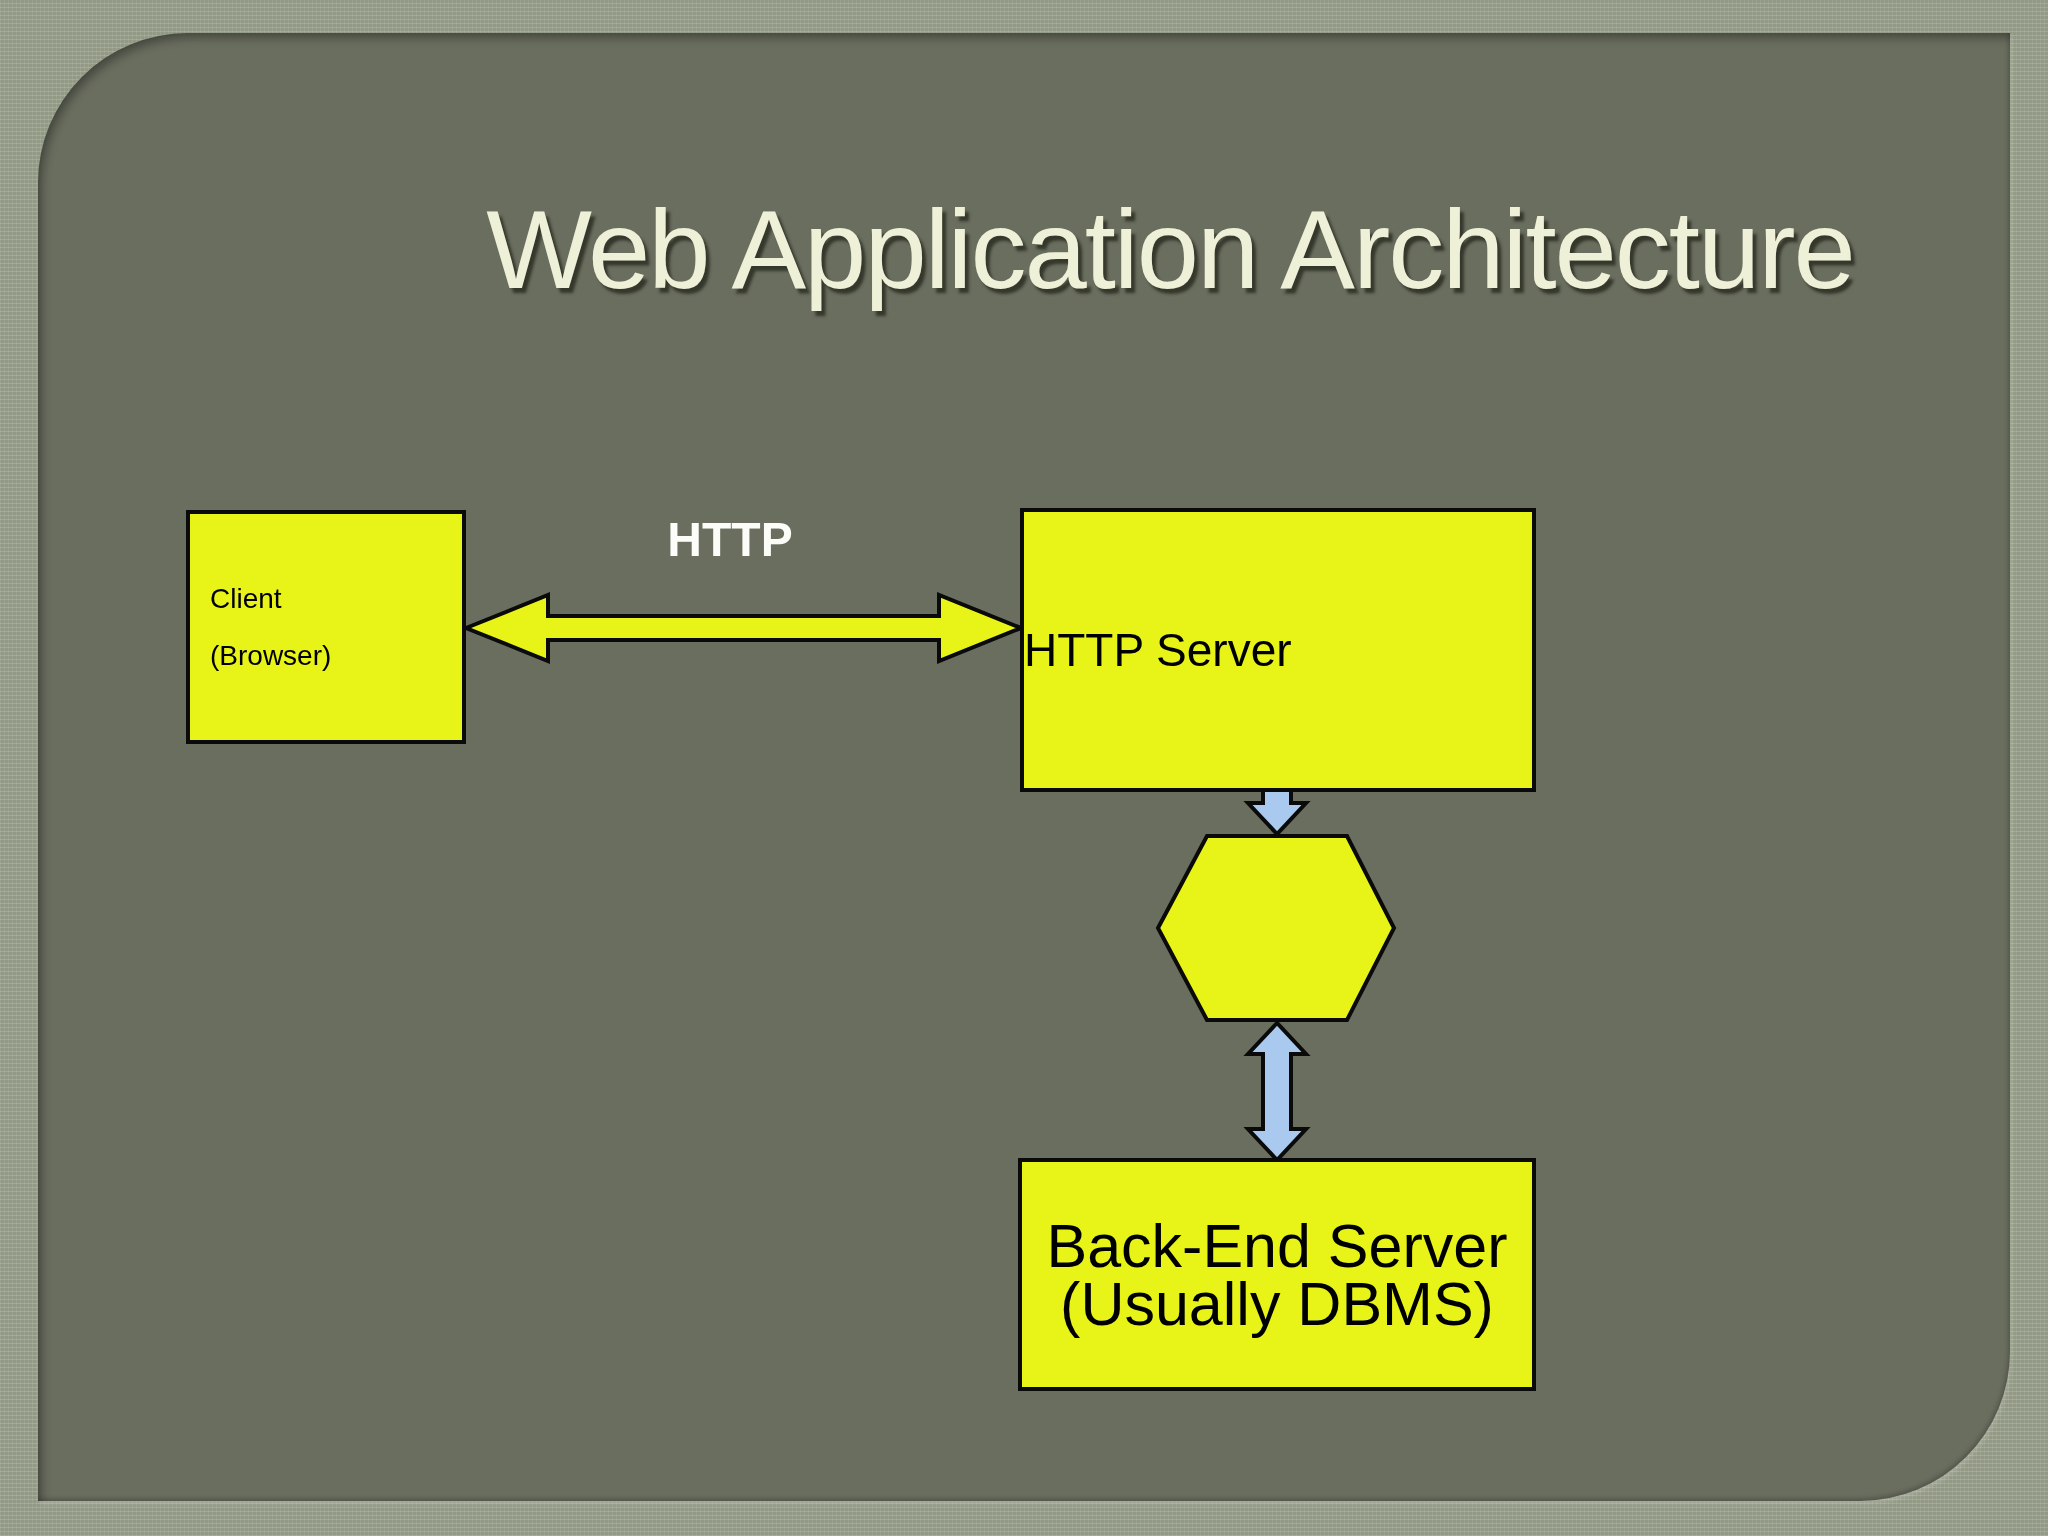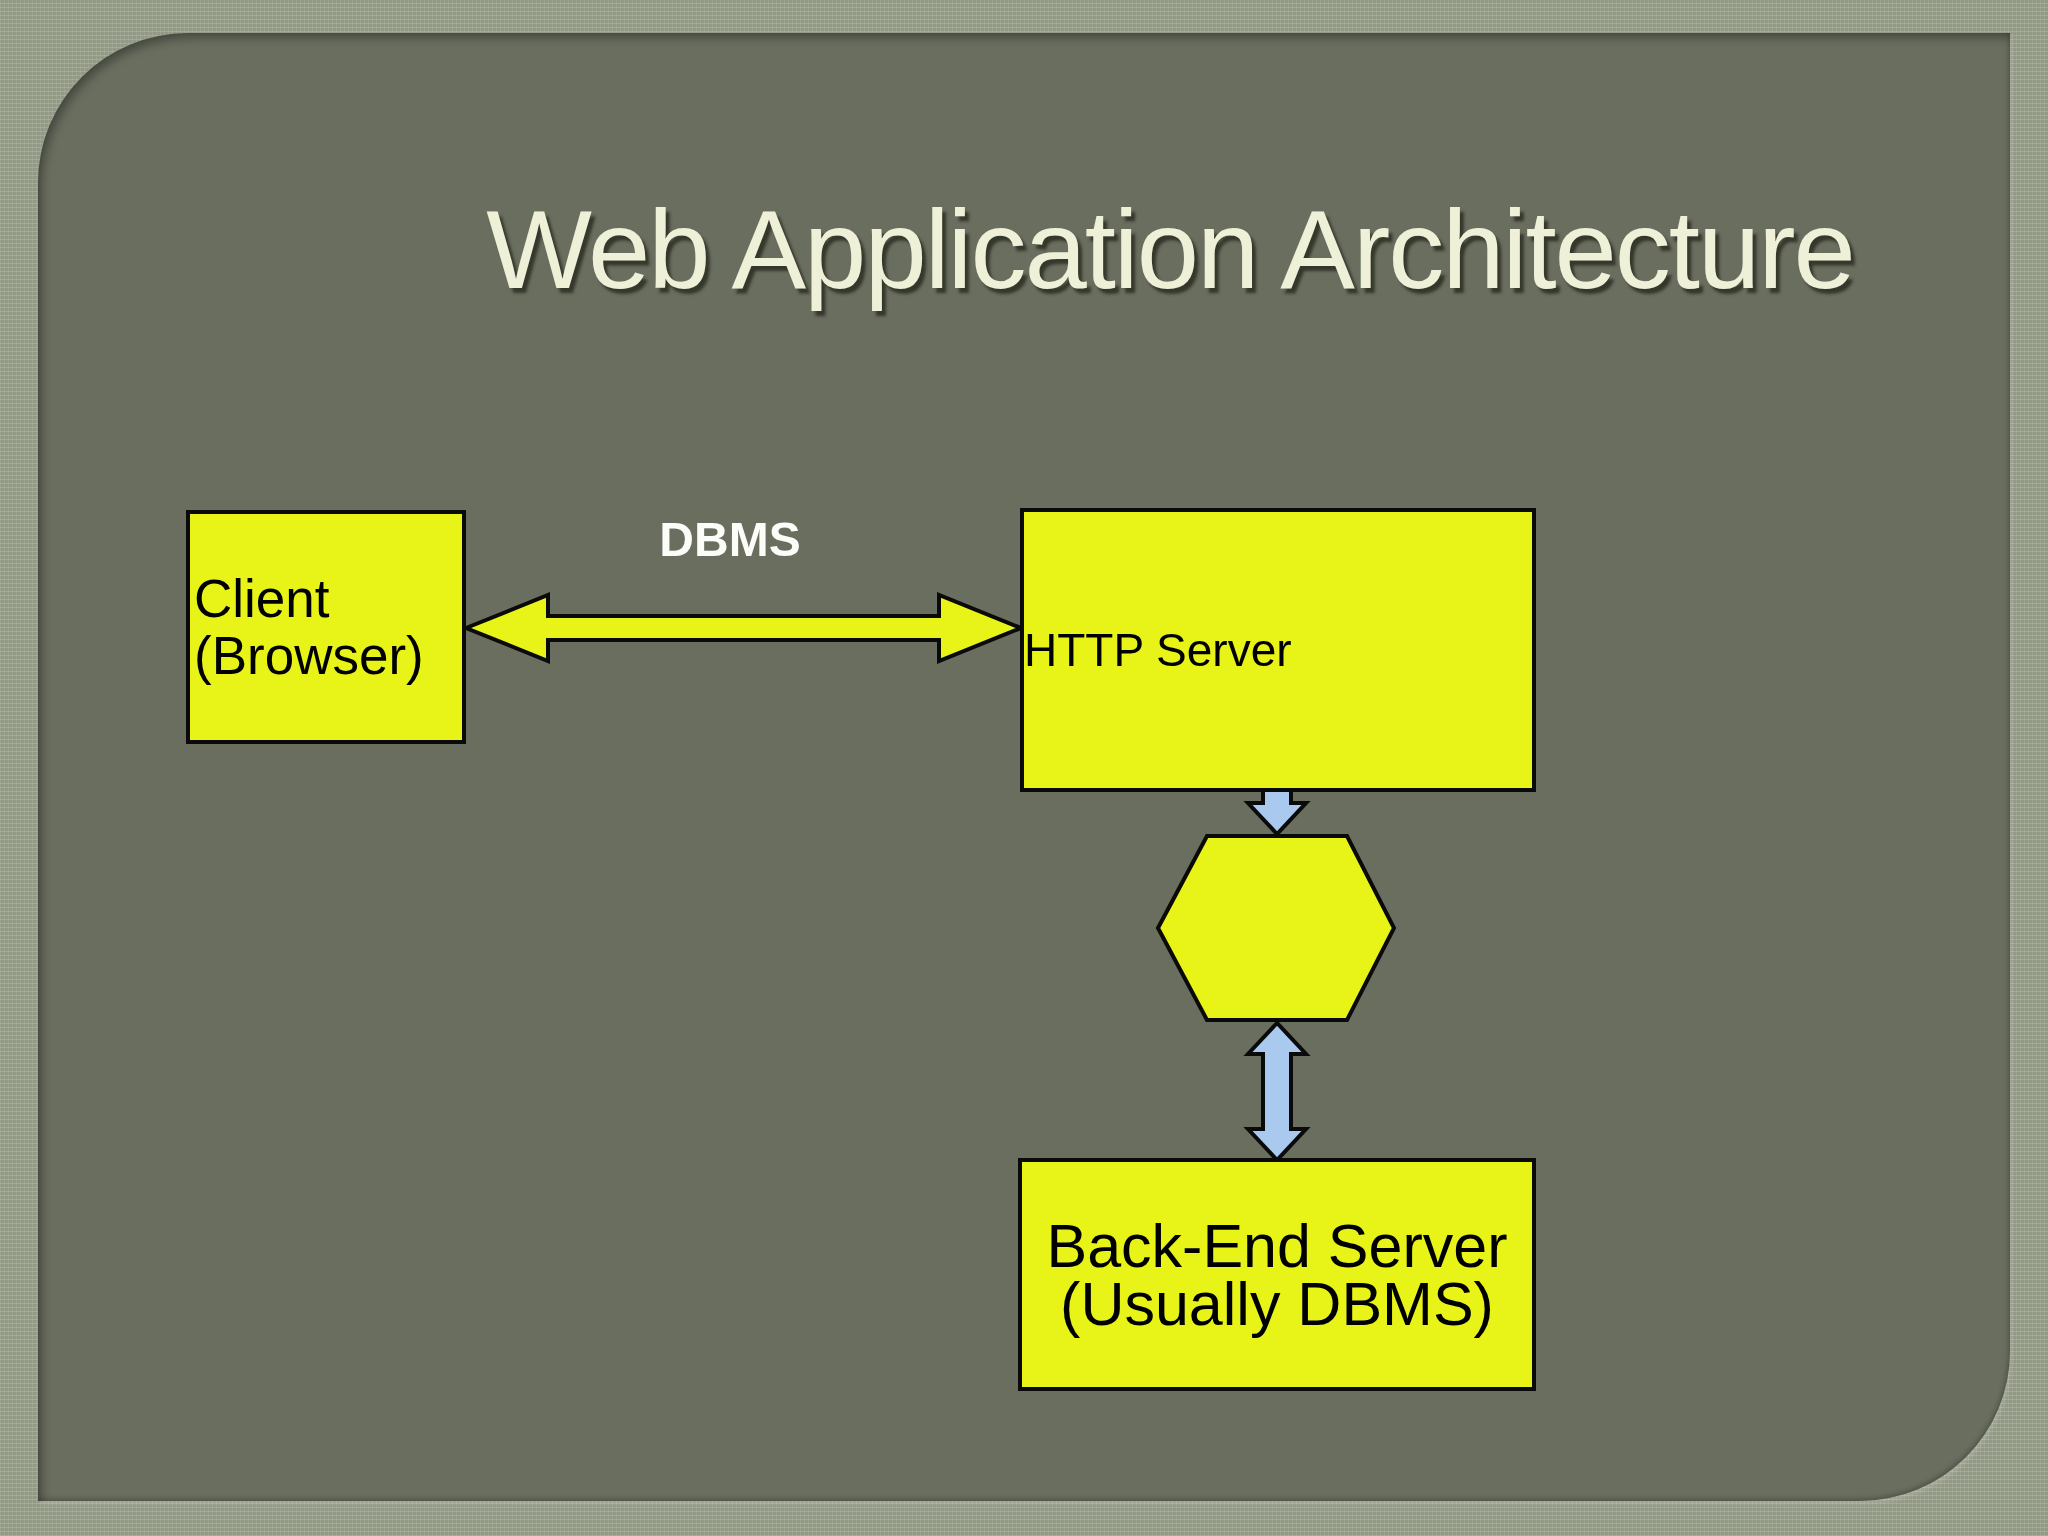--- a/index.html
+++ b/index.html
@@ -26,21 +26,21 @@
     font-size:112px;font-weight:400;letter-spacing:-2px;
     color:#eef0d8;
     text-shadow:4px 5px 3px rgba(35,37,26,.75);
   }
   .overlay{position:absolute;left:0;top:0;}
   .node{
     position:absolute;box-sizing:border-box;
     background:#e8f318;border:4px solid #0a0a0a;
     color:#000;display:flex;align-items:center;
   }
-  .client{left:186px;top:510px;width:280px;height:234px;font-size:53px;line-height:57px;padding-left:4px;}
+  .client{left:186px;top:510px;width:280px;height:234px;font-size:28px;line-height:57px;padding-left:20px;}
   .http-server{left:1020px;top:508px;width:516px;height:284px;font-size:46px;justify-content:flex-start;text-align:center;}
   .backend{left:1018px;top:1158px;width:518px;height:233px;font-size:61px;line-height:58px;justify-content:center;text-align:center;}
   .hex-label{
     position:absolute;left:1156px;top:866px;width:240px;height:124px;
     display:flex;align-items:center;justify-content:center;text-align:center;
     font-size:42px;line-height:52px;color:#000;
   }
   .http-edge-label{
     position:absolute;left:580px;top:512px;width:300px;
     text-align:center;font-size:48px;font-weight:bold;color:#fcfcf8;
@@ -74,14 +74,14 @@
   <div class="node http-server">
     <span>HTTP Server</span>
   </div>
 
 
   <div class="node backend">
     <span class="pre">Back-End Server
 (Usually DBMS)</span>
   </div>
 
-  <div class="http-edge-label">DBMS</div>
+  <div class="http-edge-label">HTTP</div>
 </div>
 
 </body></html>

